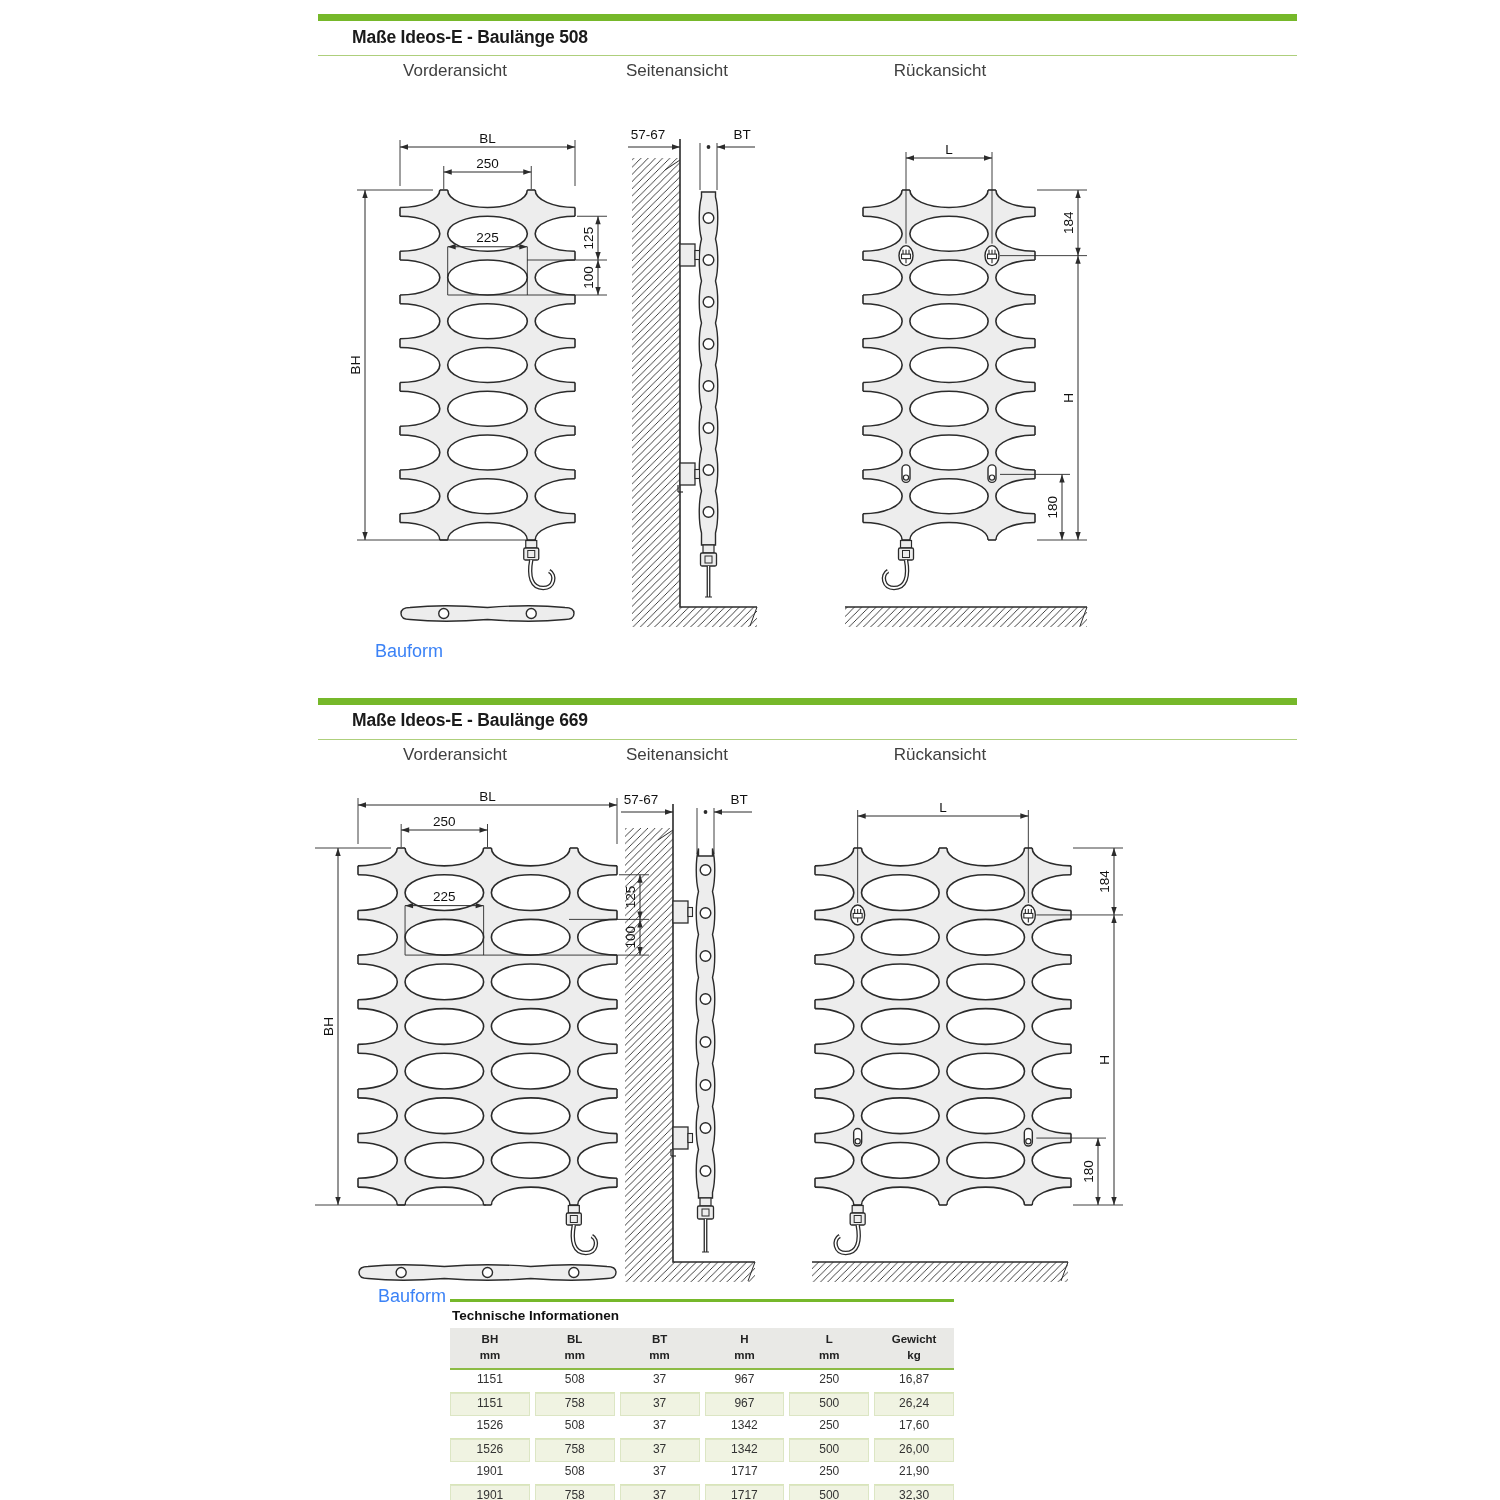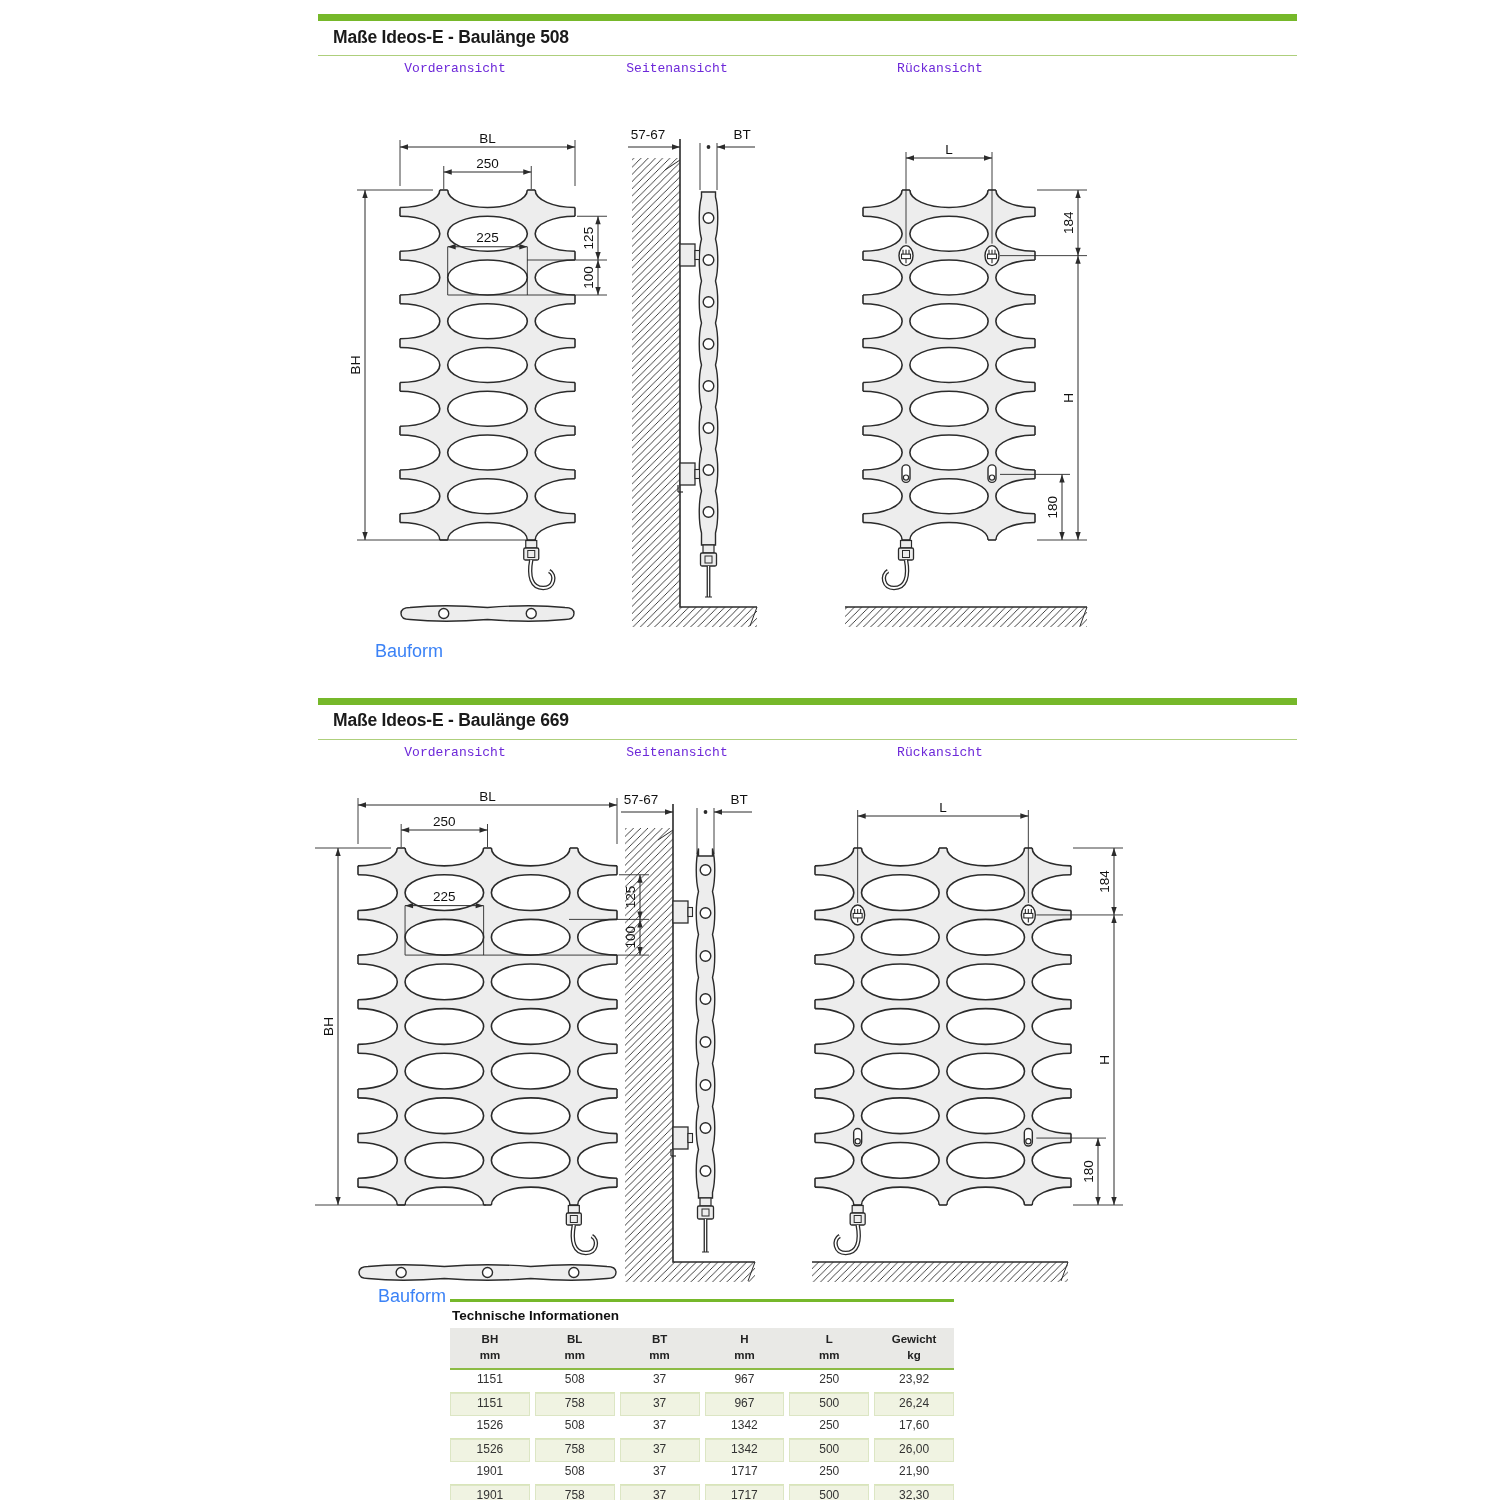--- a/index.html
+++ b/index.html
@@ -1,22 +1,22 @@
 <!DOCTYPE html>
 <html><head>
 <meta charset="utf-8">
 <style>
   html,body{margin:0;padding:0;background:#fff;}
   #page{position:relative;width:1500px;height:1500px;background:#fff;overflow:hidden;
         font-family:"Liberation Sans",sans-serif;}
   .abs{position:absolute;}
   .greenbar{left:318px;width:979px;height:7px;background:#76b82a;}
-  .sec-title{left:333px;font-size:17.5px;font-weight:bold;color:#1a1a1a;letter-spacing:-0.2px;white-space:nowrap;}
+  .sec-title{left:352px;font-size:17.5px;font-weight:bold;color:#1a1a1a;letter-spacing:-0.2px;white-space:nowrap;}
   .thinline{left:318px;width:979px;border-top:1.5px solid #aecf7c;}
-  .vlabel{font-size:13px;color:#6d28d9;transform:translateX(-50%);white-space:nowrap;font-family:Liberation Mono, monospace;}
+  .vlabel{font-size:17px;color:#404040;transform:translateX(-50%);white-space:nowrap;}
   .baulabel{font-size:18px;color:#3b82f6;white-space:nowrap;}
   svg{position:absolute;left:0;top:0;}
 
   
   #tbl{left:450px;top:1299px;width:504px;}
   #t-topline{border-top:3px solid #76b82a;}
   #t-title{font-size:13.5px;font-weight:bold;color:#111;margin:6px 0 5px 2px;}
   .grid{display:grid;grid-template-columns:repeat(6,1fr);column-gap:5px;}
   #t-headwrap{background:#e9e9e6;border-bottom:2px solid #8cbb45;padding:4px 0 5px;}
   .hcell{text-align:center;font-weight:bold;font-size:11.5px;line-height:1.35;color:#222;}
@@ -646,21 +646,21 @@
           </div>
         </div>
     </div>
     <div id="t-body">
         <div class="grid drow">
           <div class="dcell">1151</div>
           <div class="dcell">508</div>
           <div class="dcell">37</div>
           <div class="dcell">967</div>
           <div class="dcell">250</div>
-          <div class="dcell">23,92</div>
+          <div class="dcell">16,87</div>
         </div>
         <div class="grid drow shade">
           <div class="dcell">1151</div>
           <div class="dcell">758</div>
           <div class="dcell">37</div>
           <div class="dcell">967</div>
           <div class="dcell">500</div>
           <div class="dcell">26,24</div>
         </div>
         <div class="grid drow">

